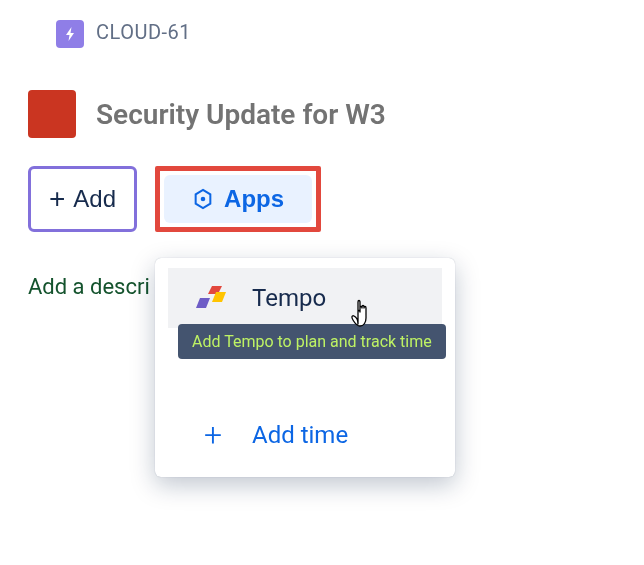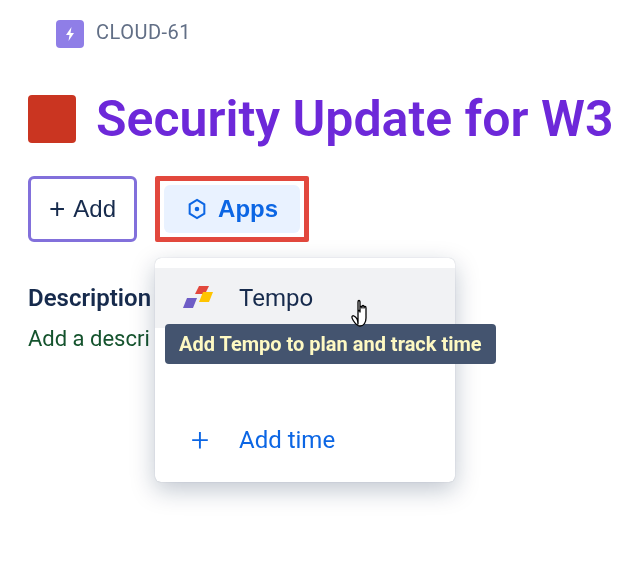--- a/index.html
+++ b/index.html
@@ -40,23 +40,23 @@
       gap: 20px;
       margin-top: 42px;
     }
     .priority-square {
       width: 48px;
       height: 48px;
       background: #CA3521;
       border-radius: 4px;
     }
     .issue-title {
-      font-size: 50px;
+      font-size: 28px;
       font-weight: 600;
-      color: #6d28d9;
+      color: #737373;
       white-space: nowrap;
     }
     .button-row {
       display: flex;
       gap: 18px;
       margin-top: 28px;
       margin-left: 0;
     }
     .add-button {
       display: flex;
@@ -73,21 +73,21 @@
     }
     .plus-icon {
       font-size: 28px;
       font-weight: 400;
       line-height: 1;
     }
     .apps-button {
       display: flex;
       align-items: center;
       gap: 10px;
-      padding: 10px 22px;
+      padding: 10px 28px;
       background: #E9F2FF;
       border: none;
       border-radius: 6px;
       font-size: 24px;
       font-weight: 600;
       color: #0C66E4;
       cursor: pointer;
       position: relative;
     }
     .apps-highlight {
@@ -113,21 +113,21 @@
       color: #14532d;
     }
     .dropdown {
       position: absolute;
       left: 155px;
       top: 258px;
       width: 300px;
       background: #fff;
       border-radius: 6px;
       box-shadow: 0 8px 24px rgba(9,30,66,0.25), 0 0 1px rgba(9,30,66,0.3);
-      padding: 10px 0;
+      padding: 10px 13px;
     }
     .dropdown-item {
       display: flex;
       align-items: center;
       gap: 22px;
       padding: 16px 28px;
       font-size: 24px;
       cursor: pointer;
     }
     .dropdown-item.hovered {
@@ -144,26 +144,25 @@
       top: 296px;
       pointer-events: none;
       z-index: 10;
     }
     .tooltip {
       display: inline-block;
       position: relative;
       margin-top: -4px;
       margin-left: 10px;
       background: #44546F;
-      color: #fef9c3;
-      font-size: 20px;
+      color: #bef264;
+      font-size: 16px;
       padding: 8px 14px;
       border-radius: 4px;
       white-space: nowrap;
-      font-weight: bold;
     }
     .add-apps-item {
       color: #0C66E4;
     }
     .plus-blue {
       font-size: 32px;
       font-weight: 300;
       color: #0C66E4;
       line-height: 1;
       width: 34px;
@@ -200,21 +199,20 @@
       <svg class="hex-icon" viewBox="0 0 24 24" fill="none">
         <path d="M12 2 L20 7 L20 17 L12 22 L4 17 L4 7 Z" stroke="#0C66E4" stroke-width="2.2" fill="none"></path>
         <circle cx="12" cy="12" r="2.5" fill="#0C66E4"></circle>
       </svg>
       <span>Apps</span>
     </button>
   </div>
 </div>
 
 <div class="description-section">
-  <div class="desc-label">Description</div>
   <div class="desc-placeholder">Add a descri</div>
 </div>
 
 <div class="dropdown">
   <div class="dropdown-item hovered">
     <span class="tempo-icon">
       <svg width="34" height="28" viewBox="0 0 34 28">
         <path d="M16 2 L26 2 L22 10 L12 10 Z" fill="#E2483D"></path>
         <path d="M20 8 L30 8 L26 18 L16 18 Z" fill="#FFC400"></path>
         <path d="M4 14 L14 14 L10 24 L0 24 Z" fill="#6E5DC6"></path>

